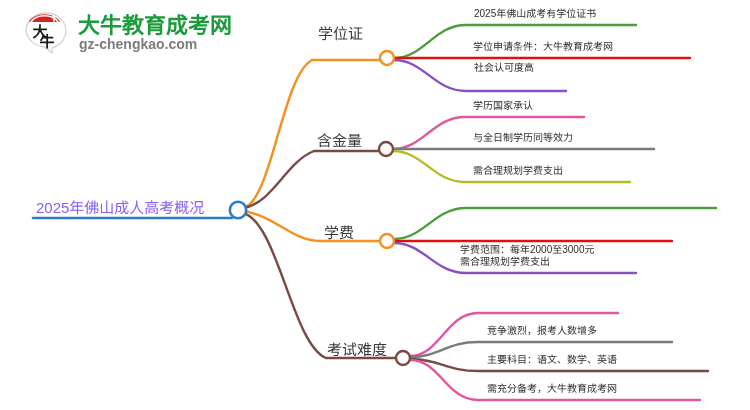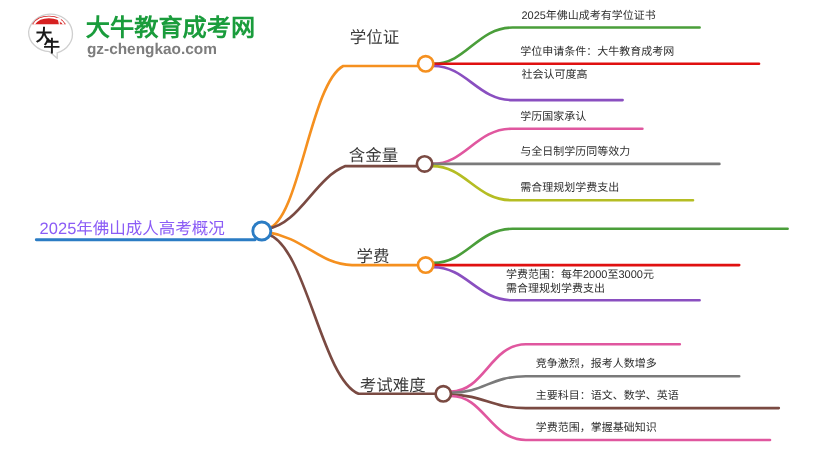--- a/index.html
+++ b/index.html
@@ -160,15 +160,15 @@
 
   <div class="node-label leaf-label" style="left:473px; top:97px;">学历国家承认</div>
   <div class="node-label leaf-label" style="left:473px; top:129px;">与全日制学历同等效力</div>
   <div class="node-label leaf-label" style="left:473px; top:162px;">需合理规划学费支出</div>
 
   <div class="node-label leaf-label" style="left:460px; top:196px;margin-top:45px;">学费范围：每年2000至3000元</div>
   <div class="node-label leaf-label" style="left:460px; top:253px;">需合理规划学费支出</div>
 
   <div class="node-label leaf-label" style="left:487px; top:351px;">主要科目：语文、数学、英语</div>
   <div class="node-label leaf-label" style="left:487px; top:322px;">竞争激烈，报考人数增多</div>
-  <div class="node-label leaf-label" style="left:487px; top:380px;">学费范围，掌握基础知识</div>
+  <div class="node-label leaf-label" style="left:487px; top:380px;">需充分备考，大牛教育成考网</div>
 
 </div>
 
 </body></html>

